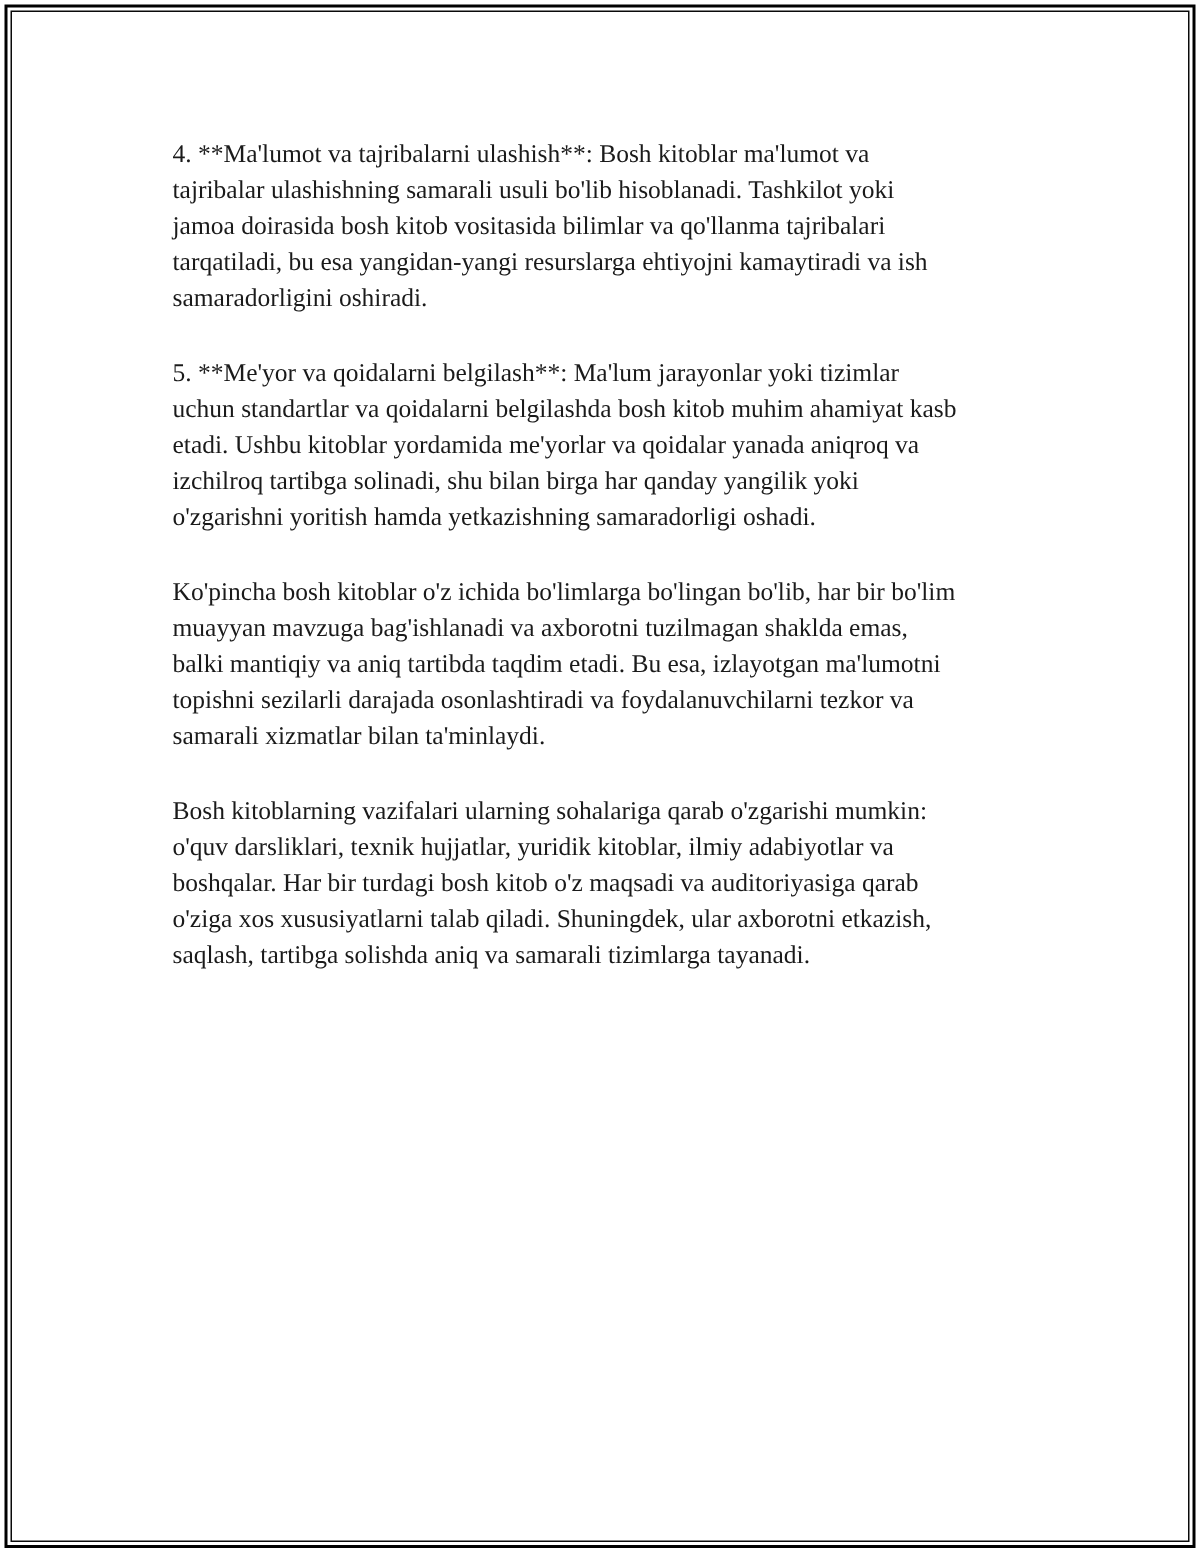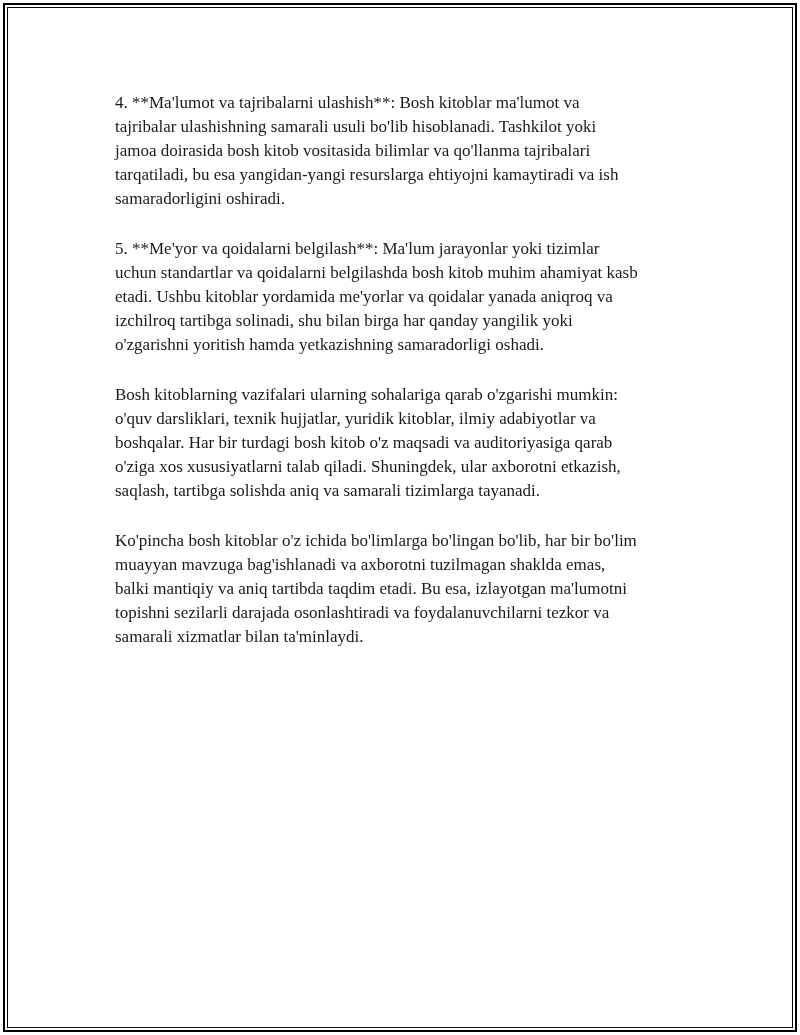--- a/index.html
+++ b/index.html
@@ -47,25 +47,25 @@
       <p>4. **Ma'lumot va tajribalarni ulashish**: Bosh kitoblar ma'lumot va
 tajribalar ulashishning samarali usuli bo'lib hisoblanadi. Tashkilot yoki
 jamoa doirasida bosh kitob vositasida bilimlar va qo'llanma tajribalari
 tarqatiladi, bu esa yangidan-yangi resurslarga ehtiyojni kamaytiradi va ish
 samaradorligini oshiradi.</p>
       <p>5. **Me'yor va qoidalarni belgilash**: Ma'lum jarayonlar yoki tizimlar
 uchun standartlar va qoidalarni belgilashda bosh kitob muhim ahamiyat kasb
 etadi. Ushbu kitoblar yordamida me'yorlar va qoidalar yanada aniqroq va
 izchilroq tartibga solinadi, shu bilan birga har qanday yangilik yoki
 o'zgarishni yoritish hamda yetkazishning samaradorligi oshadi.</p>
+      <p>Ko'pincha bosh kitoblar o'z ichida bo'limlarga bo'lingan bo'lib, har bir bo'lim
+muayyan mavzuga bag'ishlanadi va axborotni tuzilmagan shaklda emas,
+balki mantiqiy va aniq tartibda taqdim etadi. Bu esa, izlayotgan ma'lumotni
+topishni sezilarli darajada osonlashtiradi va foydalanuvchilarni tezkor va
+samarali xizmatlar bilan ta'minlaydi.</p>
       <p>Bosh kitoblarning vazifalari ularning sohalariga qarab o'zgarishi mumkin:
 o'quv darsliklari, texnik hujjatlar, yuridik kitoblar, ilmiy adabiyotlar va
 boshqalar. Har bir turdagi bosh kitob o'z maqsadi va auditoriyasiga qarab
 o'ziga xos xususiyatlarni talab qiladi. Shuningdek, ular axborotni etkazish,
 saqlash, tartibga solishda aniq va samarali tizimlarga tayanadi.</p>
-      <p>Ko'pincha bosh kitoblar o'z ichida bo'limlarga bo'lingan bo'lib, har bir bo'lim
-muayyan mavzuga bag'ishlanadi va axborotni tuzilmagan shaklda emas,
-balki mantiqiy va aniq tartibda taqdim etadi. Bu esa, izlayotgan ma'lumotni
-topishni sezilarli darajada osonlashtiradi va foydalanuvchilarni tezkor va
-samarali xizmatlar bilan ta'minlaydi.</p>
     </div>
   </div>
 </div>
 
 </body></html>

